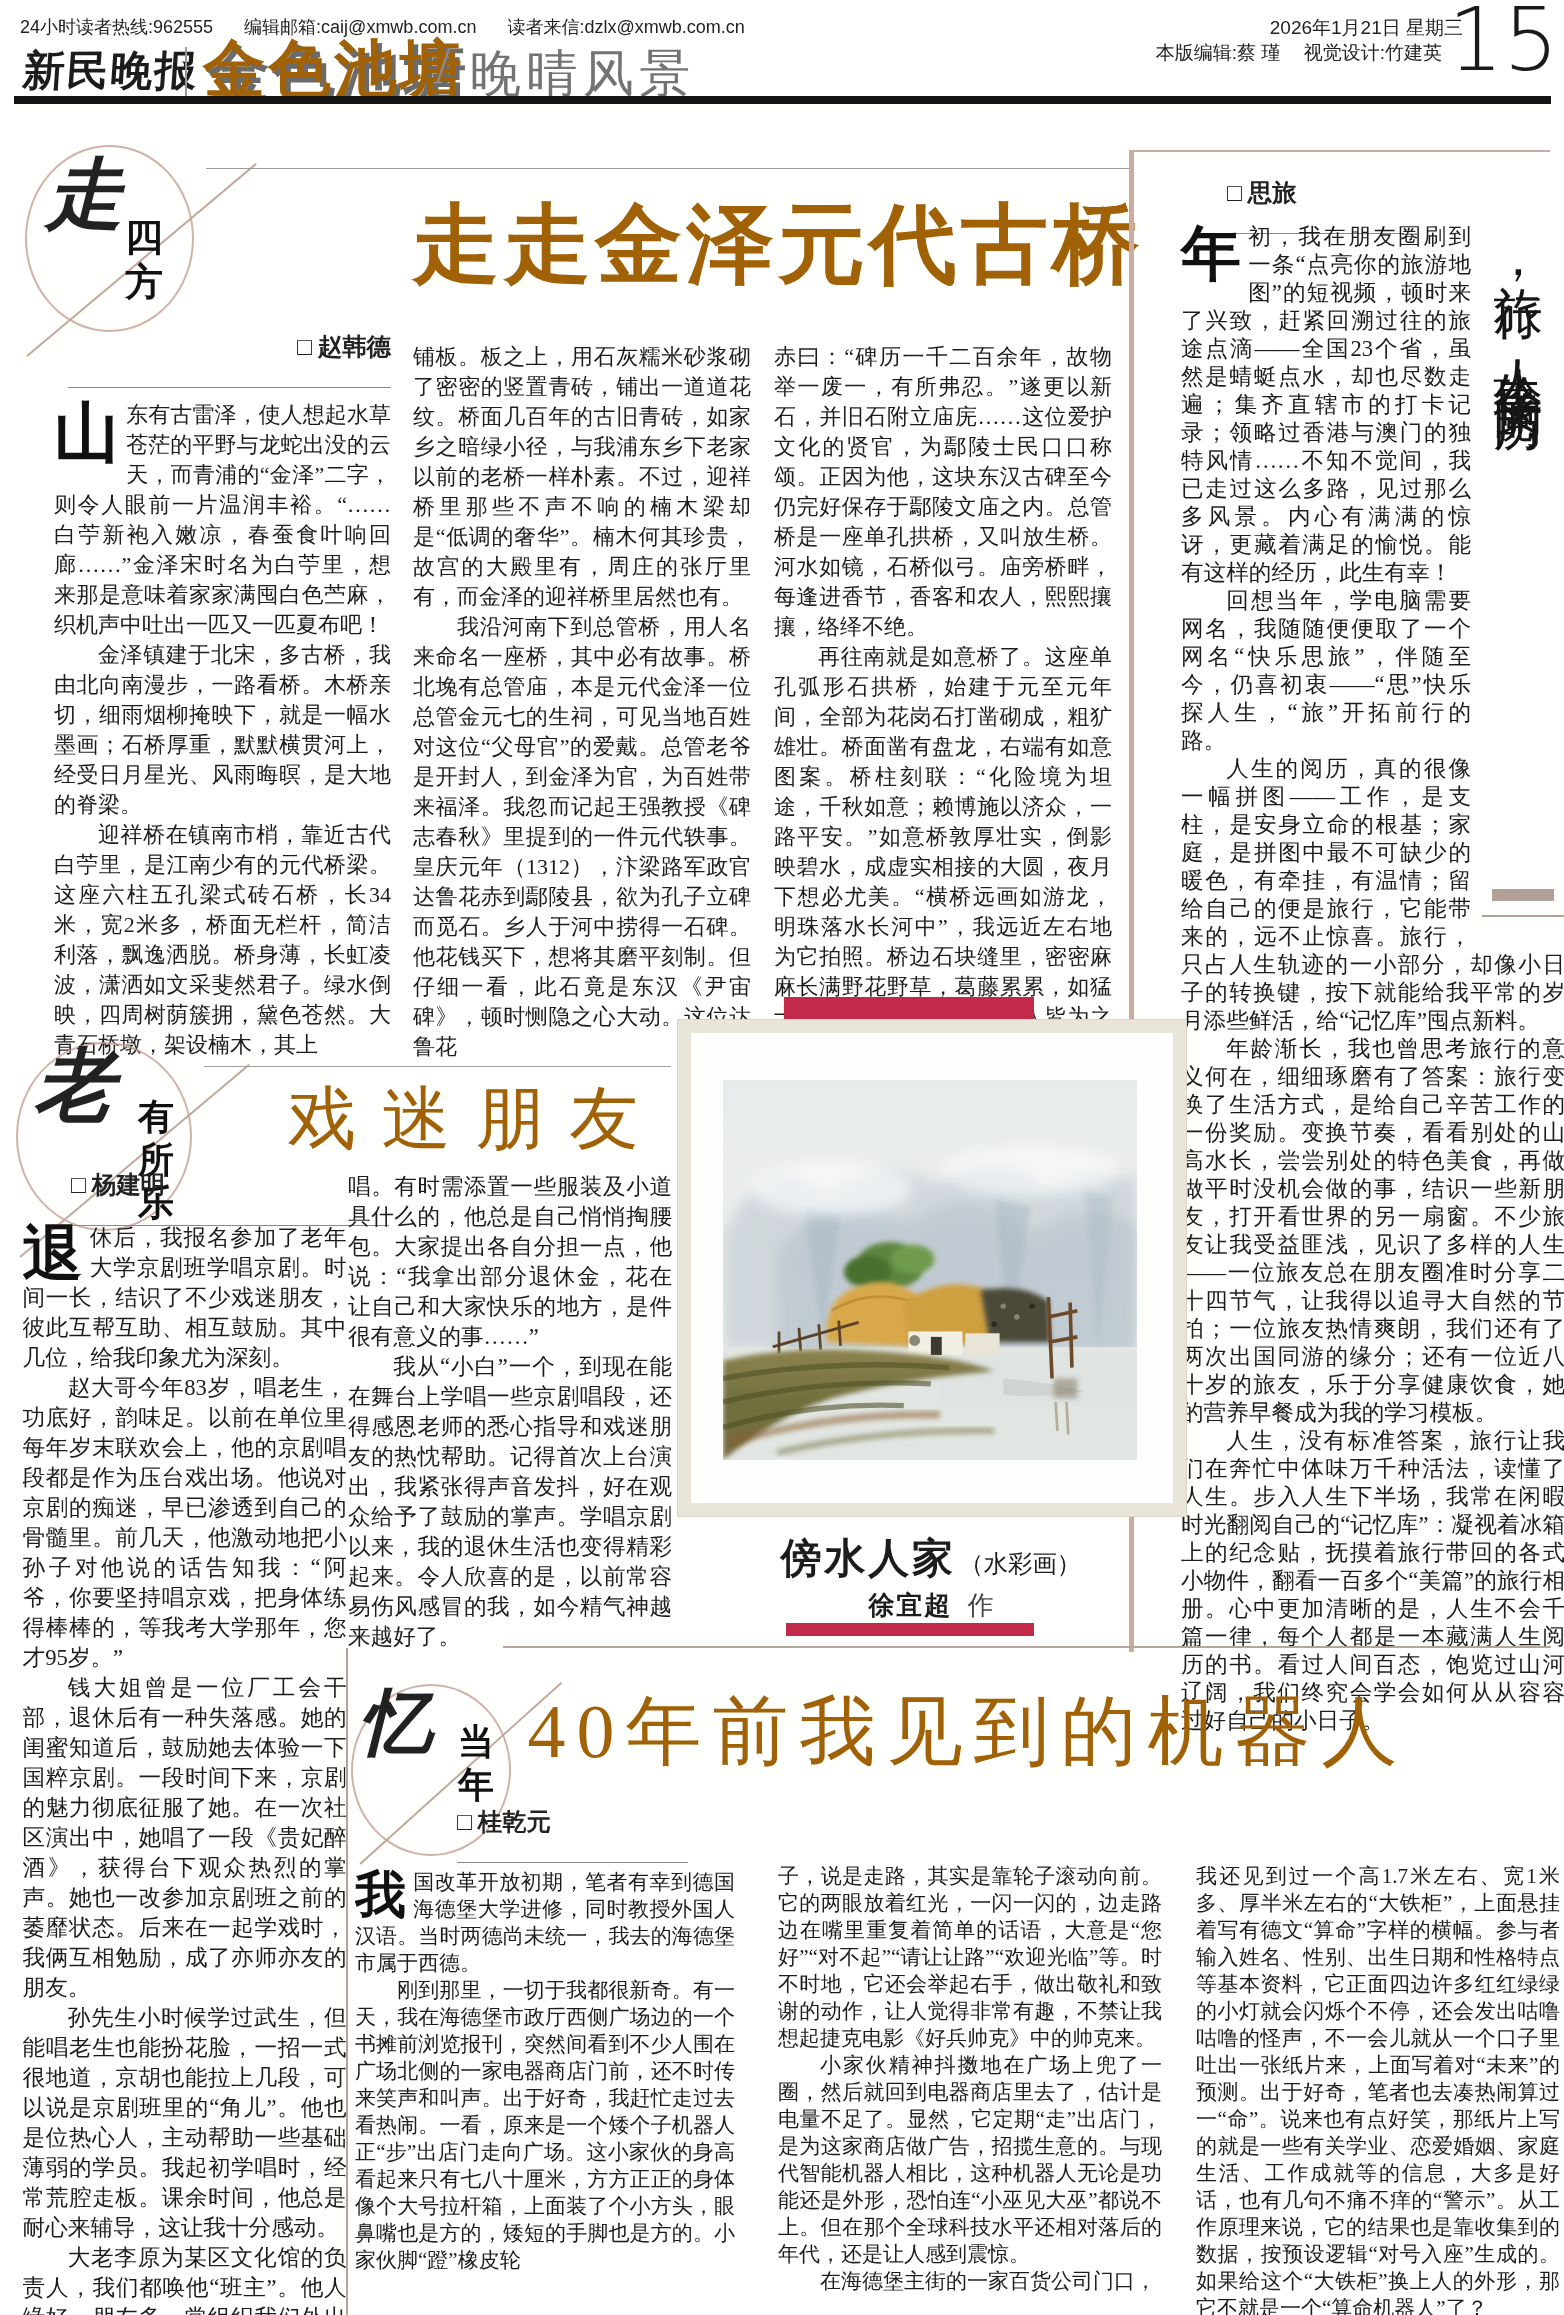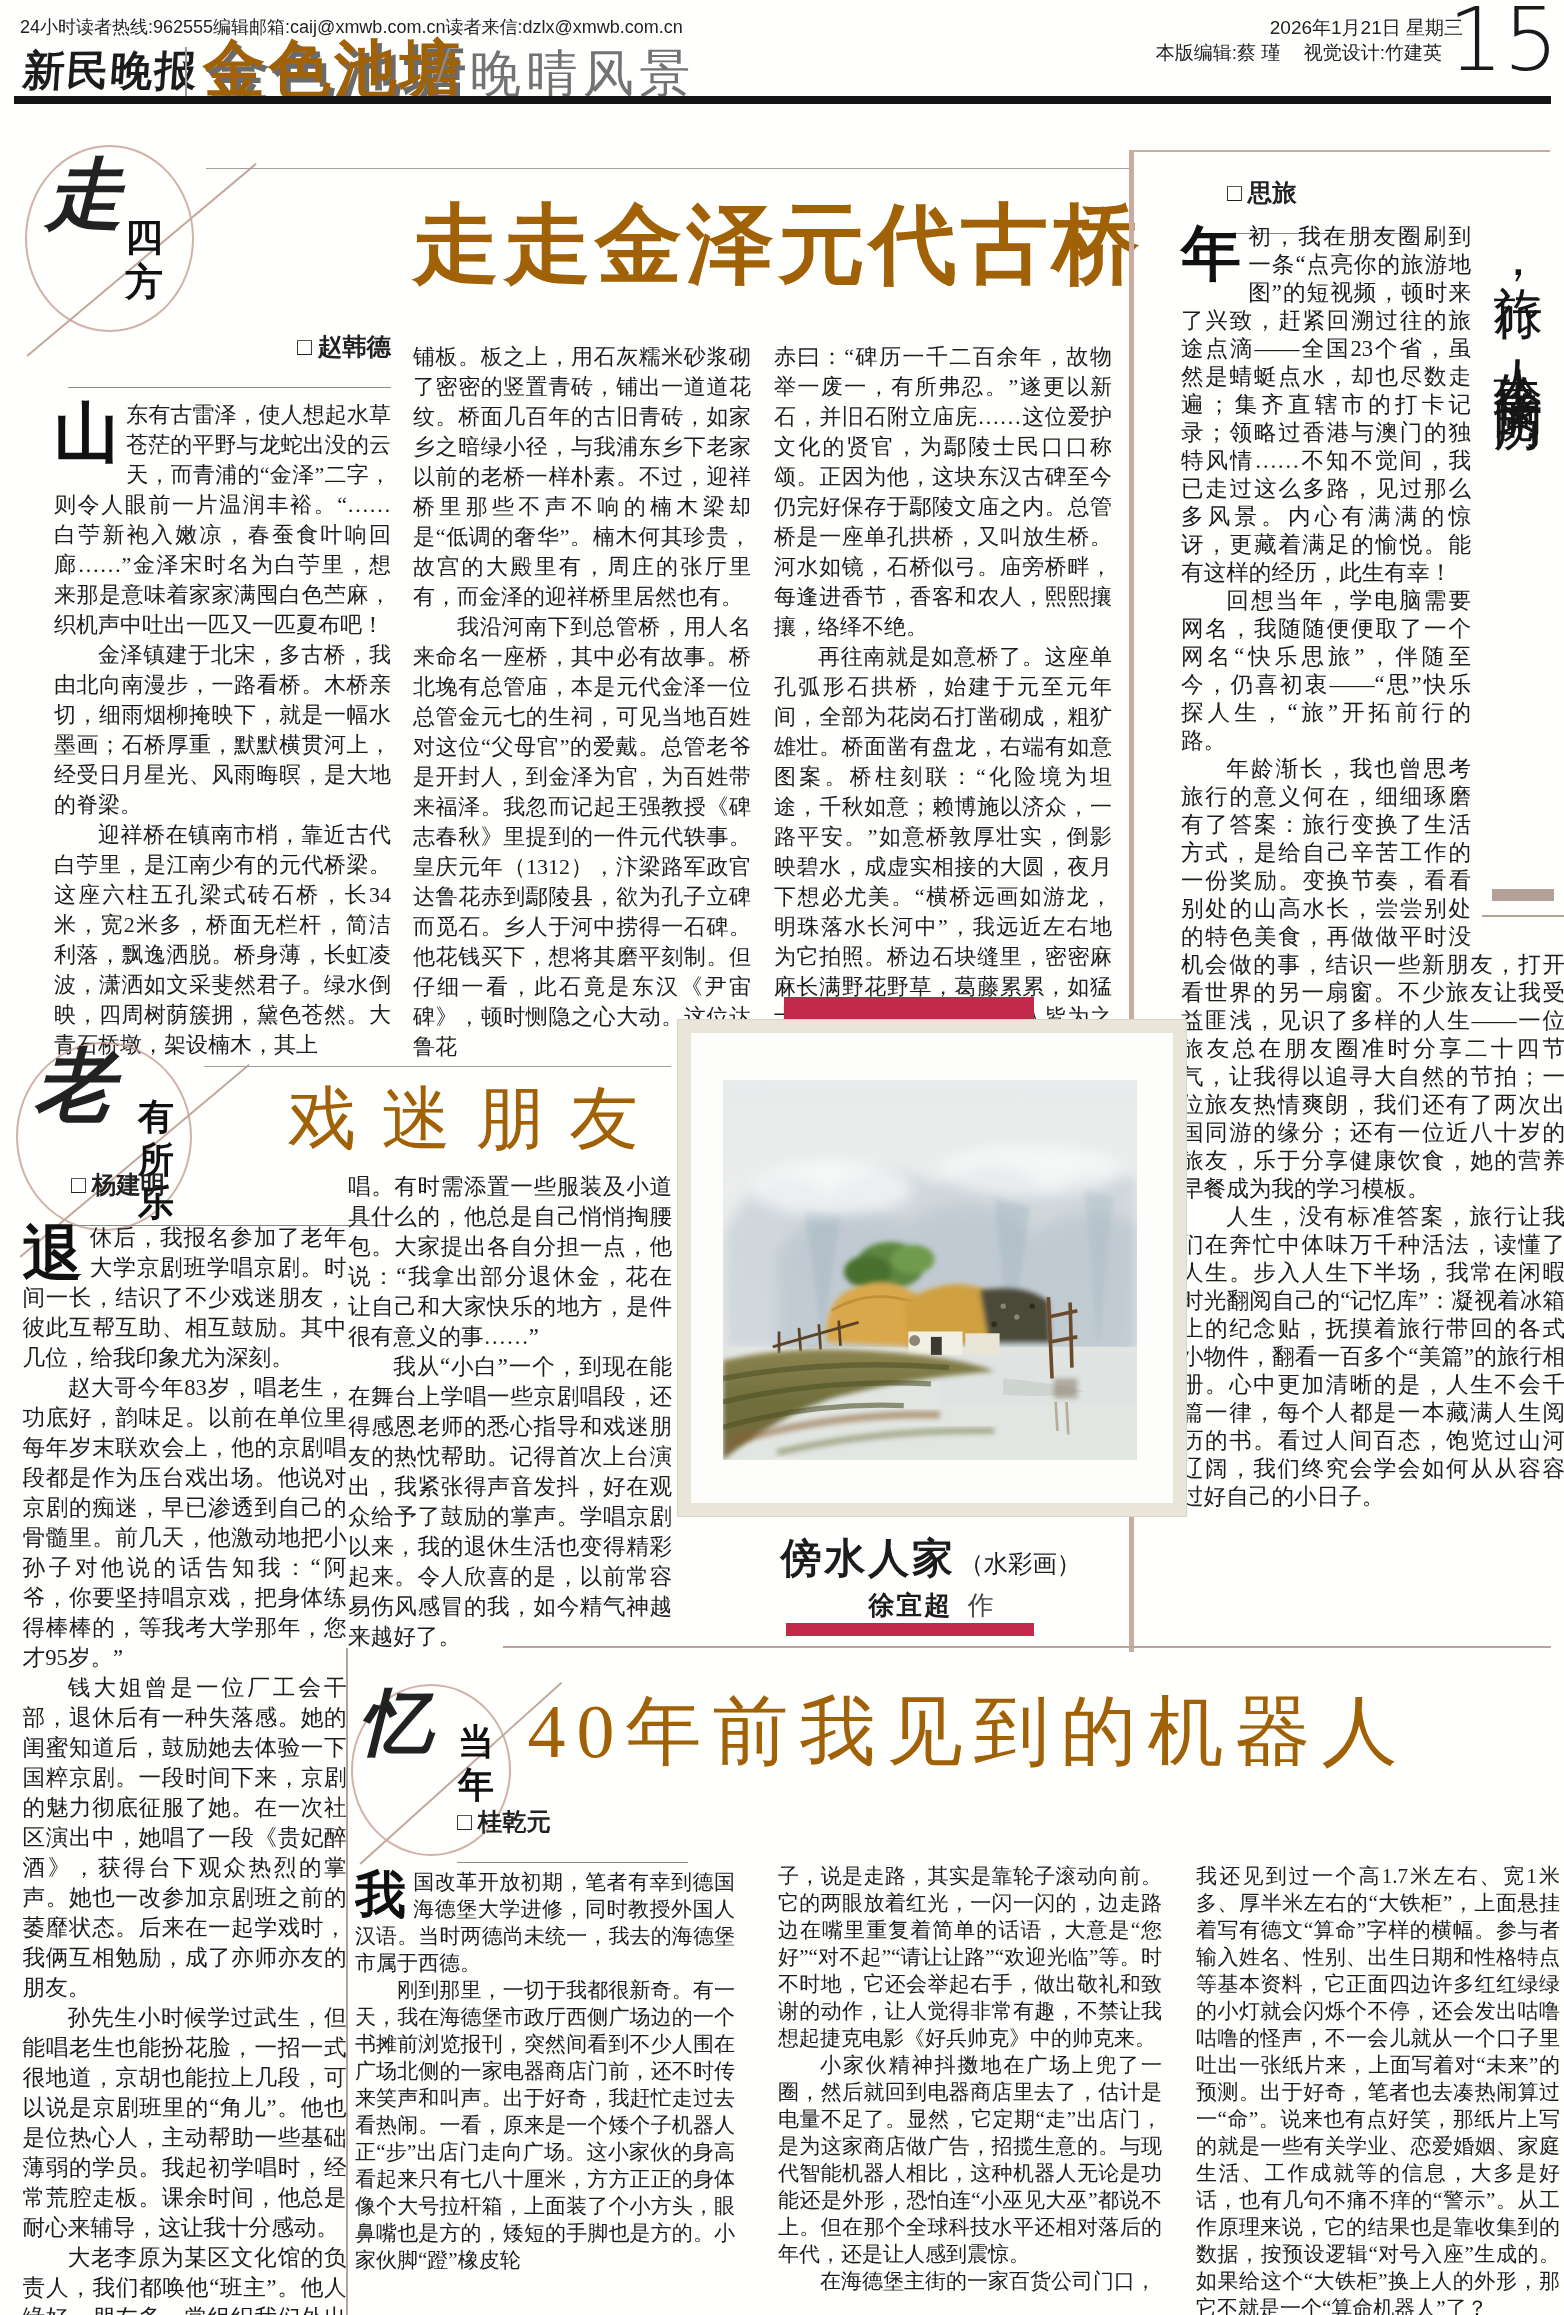--- a/index.html
+++ b/index.html
@@ -3,21 +3,21 @@
 <meta charset="utf-8">
 <style>
   html,body{margin:0;padding:0;background:#e8e8e8;}
   #page{position:relative;width:1564px;height:2316px;margin:0 auto;background:#fffffe;
         font-family:"Liberation Serif","DejaVu Serif",serif;color:#1c1c1c;overflow:hidden;}
   .abs{position:absolute;}
   p{margin:0;padding:0;}
 
   
   .info-bar{top:14.5px;left:20px;font-family:"Liberation Sans","DejaVu Sans",sans-serif;
-            font-size:18px;color:#222;display:flex;}
+            font-size:18px;color:#222;display:flex;gap:31px;}
   .date-line{top:14.5px;right:101px;font-family:"Liberation Sans","DejaVu Sans",sans-serif;font-size:19px;color:#222;}
   .editor-line{top:40px;right:122px;font-family:"Liberation Sans","DejaVu Sans",sans-serif;font-size:19px;color:#222;display:flex;gap:23.5px;}
   .page-num{top:-11px;right:5.4px;font-family:"DejaVu Sans",sans-serif;font-weight:200;font-size:87px;color:#1a1a1a;}
   .paper-name{top:43px;left:22.6px;font-size:42px;font-weight:900;letter-spacing:1.8px;transform:skewX(-4deg);}
   .mast-div{top:47px;left:185px;width:1.8px;height:49px;background:#9a9a9a;}
   .sec-name{top:27px;left:203px;font-size:62px;font-weight:900;letter-spacing:3.6px;color:#a16207;
             text-shadow:4.5px 4.5px 0 #6b6b6b;}
   .sec-slash{top:36px;left:436px;font-size:52px;color:#8a8a8a;}
   .sec-sub{top:40px;left:470px;font-size:51px;font-weight:400;color:#737373;letter-spacing:5.4px;}
   .mast-rule{top:96px;left:13.6px;width:1537px;height:8.1px;background:#141414;}
@@ -131,20 +131,21 @@
   <div class="author" style="left:1227px;top:177px;width:177px;">□ 思旅</div>
   <div class="abs" id="travel-body">
     <div class="travel-float">
       <div class="v-title">旅行，人生珍贵的阅历</div>
       <div class="bar-thick"></div>
       <div class="bar-thin"></div>
     </div>
     <div>
         <p class="noind"><span class="dc">年</span>初，我在朋友圈刷到一条“点亮你的旅游地图”的短视频，顿时来了兴致，赶紧回溯过往的旅途点滴——全国23个省，虽然是蜻蜓点水，却也尽数走遍；集齐直辖市的打卡记录；领略过香港与澳门的独特风情……不知不觉间，我已走过这么多路，见过那么多风景。内心有满满的惊讶，更藏着满足的愉悦。能有这样的经历，此生有幸！</p>
         <p class="ind">回想当年，学电脑需要网名，我随随便便取了一个网名“快乐思旅”，伴随至今，仍喜初衷——“思”快乐探人生，“旅”开拓前行的路。</p>
+        <p class="ind">人生的阅历，真的很像一幅拼图——工作，是支柱，是安身立命的根基；家庭，是拼图中最不可缺少的暖色，有牵挂，有温情；留给自己的便是旅行，它能带来的，远不止惊喜。旅行，只占人生轨迹的一小部分，却像小日子的转换键，按下就能给我平常的岁月添些鲜活，给“记忆库”囤点新料。</p>
         <p class="ind">年龄渐长，我也曾思考旅行的意义何在，细细琢磨有了答案：旅行变换了生活方式，是给自己辛苦工作的一份奖励。变换节奏，看看别处的山高水长，尝尝别处的特色美食，再做做平时没机会做的事，结识一些新朋友，打开看世界的另一扇窗。不少旅友让我受益匪浅，见识了多样的人生——一位旅友总在朋友圈准时分享二十四节气，让我得以追寻大自然的节拍；一位旅友热情爽朗，我们还有了两次出国同游的缘分；还有一位近八十岁的旅友，乐于分享健康饮食，她的营养早餐成为我的学习模板。</p>
         <p class="ind">人生，没有标准答案，旅行让我们在奔忙中体味万千种活法，读懂了人生。步入人生下半场，我常在闲暇时光翻阅自己的“记忆库”：凝视着冰箱上的纪念贴，抚摸着旅行带回的各式小物件，翻看一百多个“美篇”的旅行相册。心中更加清晰的是，人生不会千篇一律，每个人都是一本藏满人生阅历的书。看过人间百态，饱览过山河辽阔，我们终究会学会如何从从容容过好自己的小日子。</p>
       </div>
   </div>
 
   <div>
     <div class="ring" style="left:16.3px;top:1042px;width:172px;height:185px;"></div>
     <div class="slash" style="left:20px;top:1256px;width:299px;transform:rotate(-40deg);"></div>
     <div class="main-ch" style="left:34px;top:1033px;font-size:80px;">老</div>
     <div class="stack" style="left:138px;top:1096px;font-size:36px;line-height:43px;width:38px;">有所乐</div>

